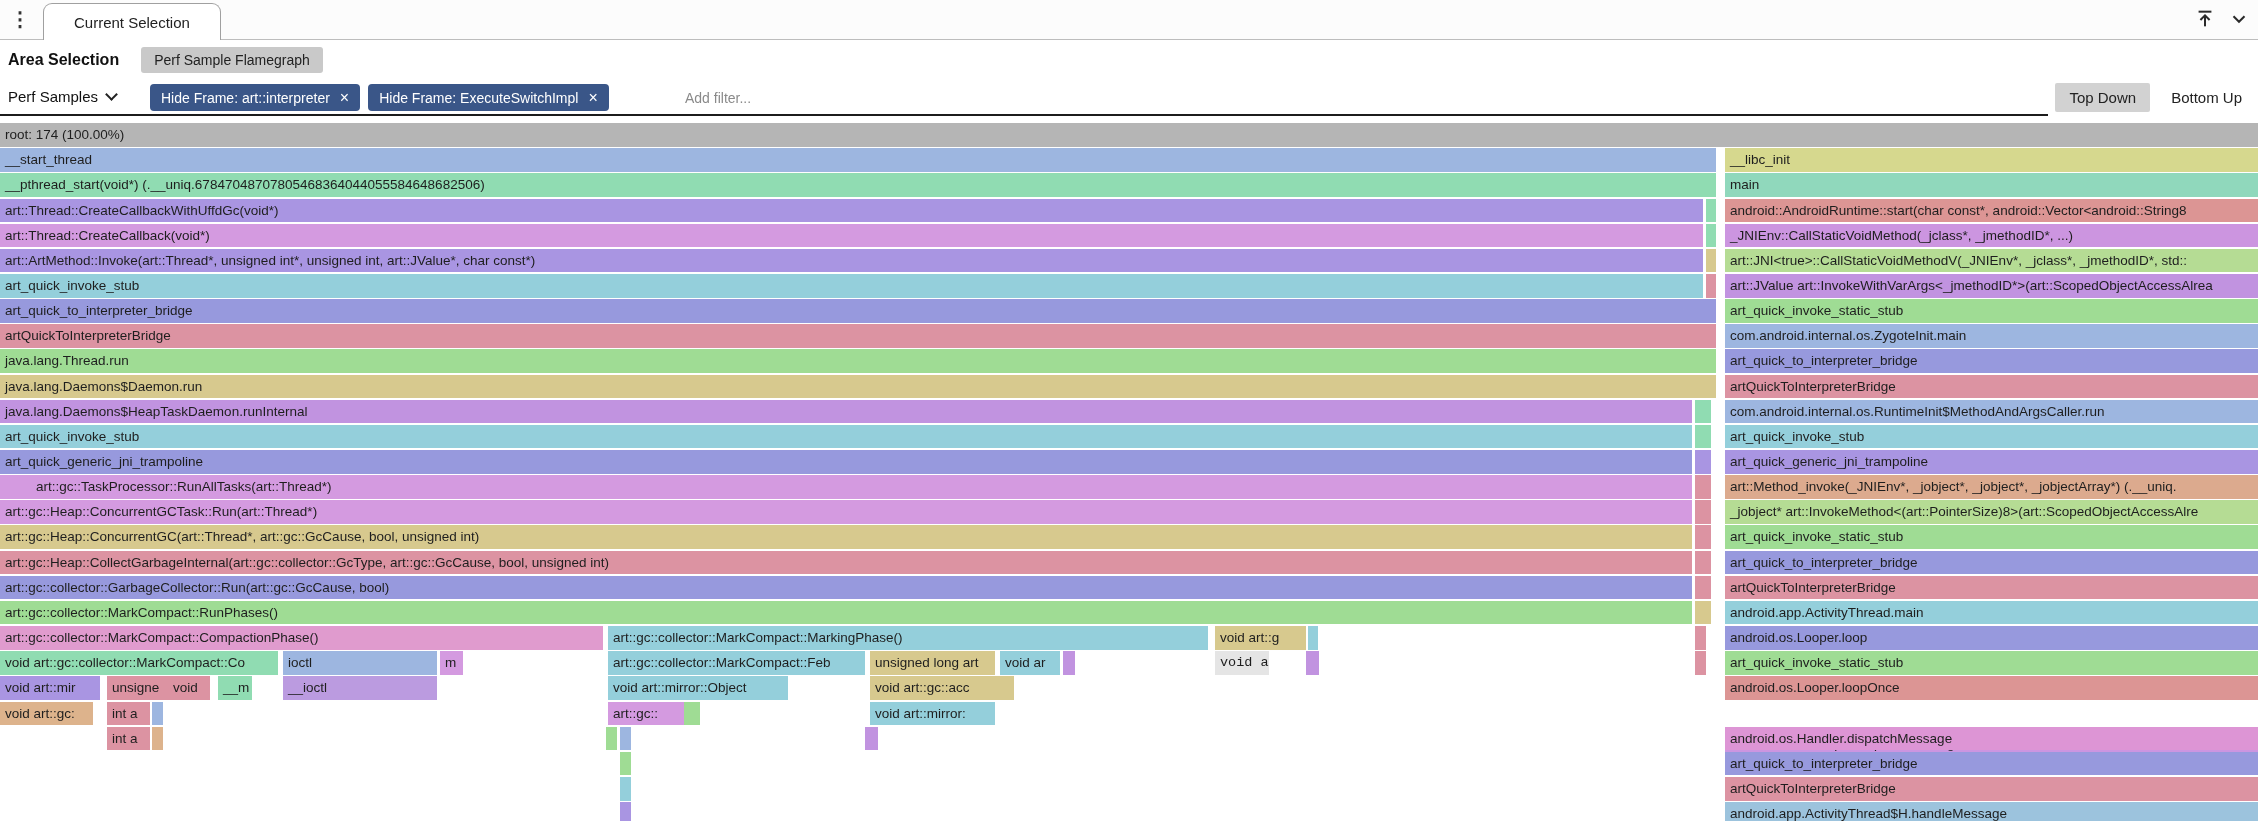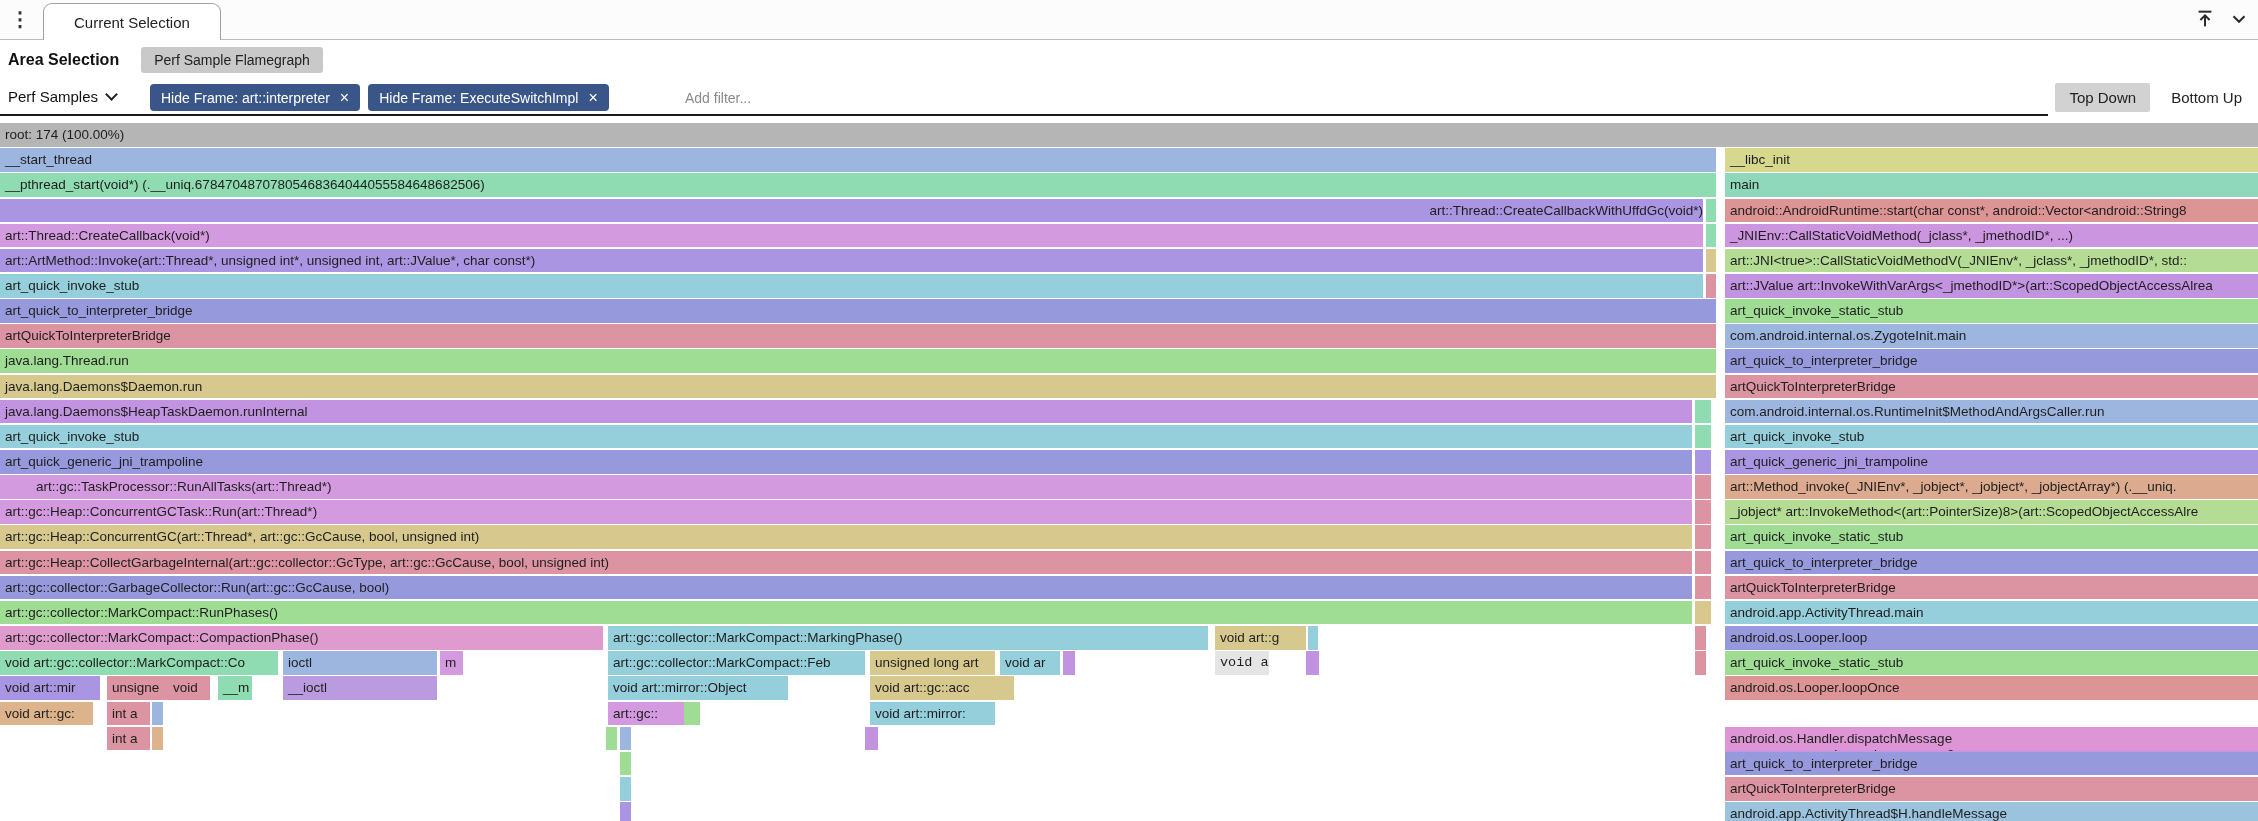--- a/index.html
+++ b/index.html
@@ -46,21 +46,21 @@
 </style>
 </head>
 <body>
 
 <div id="app">
 
   <div id="flame-layer">
       <div class="block" style="left: 0px; top: 123px; width: 2258px; background: rgb(181, 181, 181);">root: 174 (100.00%)</div>
       <div class="block" style="left: 0px; top: 148.2px; width: 1716px; background: rgb(157, 182, 224);">__start_thread</div>
       <div class="block" style="left: 0px; top: 173.35px; width: 1716px; background: rgb(144, 220, 178);">__pthread_start(void*) (.__uniq.67847048707805468364044055584648682506)</div>
-      <div class="block" style="left: 0px; top: 198.5px; width: 1703px; background: rgb(169, 149, 226); text-align: right;">art::Thread::CreateCallbackWithUffdGc(void*)</div>
+      <div class="block" style="left: 0px; top: 198.5px; width: 1703px; background: rgb(169, 149, 226);">art::Thread::CreateCallbackWithUffdGc(void*)</div>
       <div class="block" style="left: 1706px; top: 198.5px; width: 10px; background: rgb(144, 220, 178);"></div>
       <div class="block" style="left: 0px; top: 223.65px; width: 1703px; background: rgb(212, 154, 224);">art::Thread::CreateCallback(void*)</div>
       <div class="block" style="left: 1706px; top: 223.65px; width: 10px; background: rgb(144, 220, 178);"></div>
       <div class="block" style="left: 0px; top: 248.8px; width: 1703px; background: rgb(169, 149, 226);">art::ArtMethod::Invoke(art::Thread*, unsigned int*, unsigned int, art::JValue*, char const*)</div>
       <div class="block" style="left: 1706px; top: 248.8px; width: 10px; background: rgb(215, 201, 142);"></div>
       <div class="block" style="left: 0px; top: 273.95px; width: 1703px; background: rgb(148, 207, 219);">art_quick_invoke_stub</div>
       <div class="block" style="left: 1706px; top: 273.95px; width: 10px; background: rgb(220, 147, 162);"></div>
       <div class="block" style="left: 0px; top: 299.1px; width: 1716px; background: rgb(151, 153, 221);">art_quick_to_interpreter_bridge</div>
       <div class="block" style="left: 0px; top: 324.25px; width: 1716px; background: rgb(220, 147, 162);">artQuickToInterpreterBridge</div>
       <div class="block" style="left: 0px; top: 349.4px; width: 1716px; background: rgb(159, 220, 148);">java.lang.Thread.run</div>

